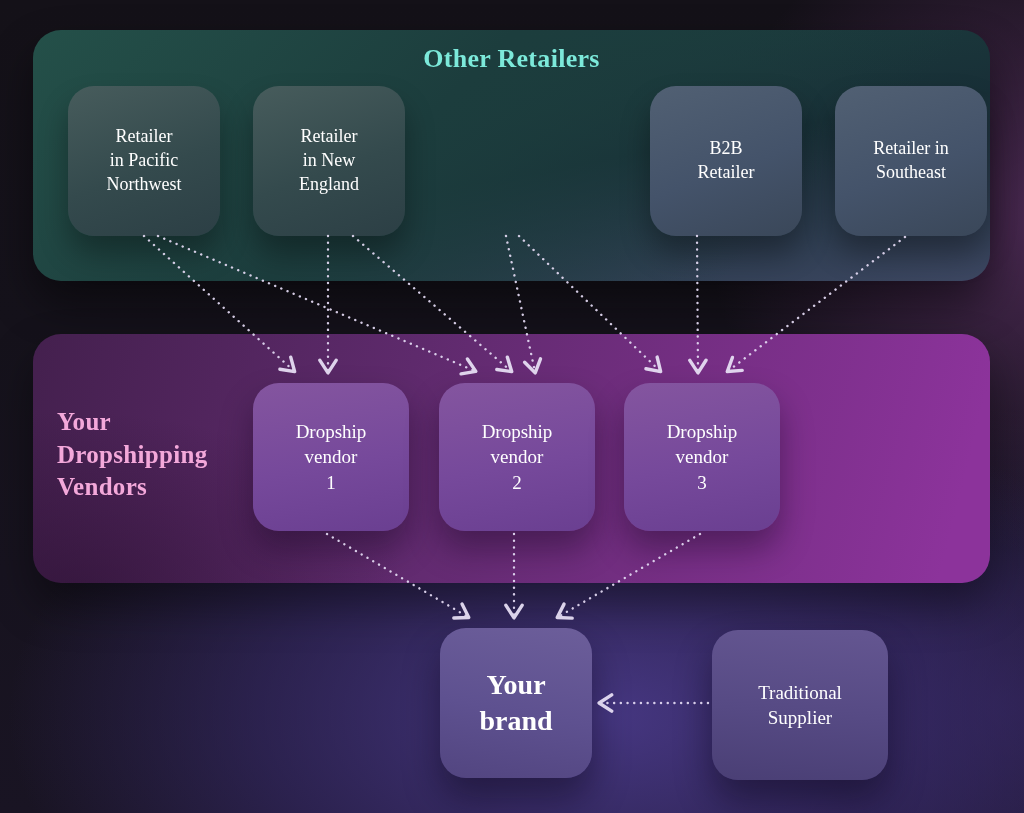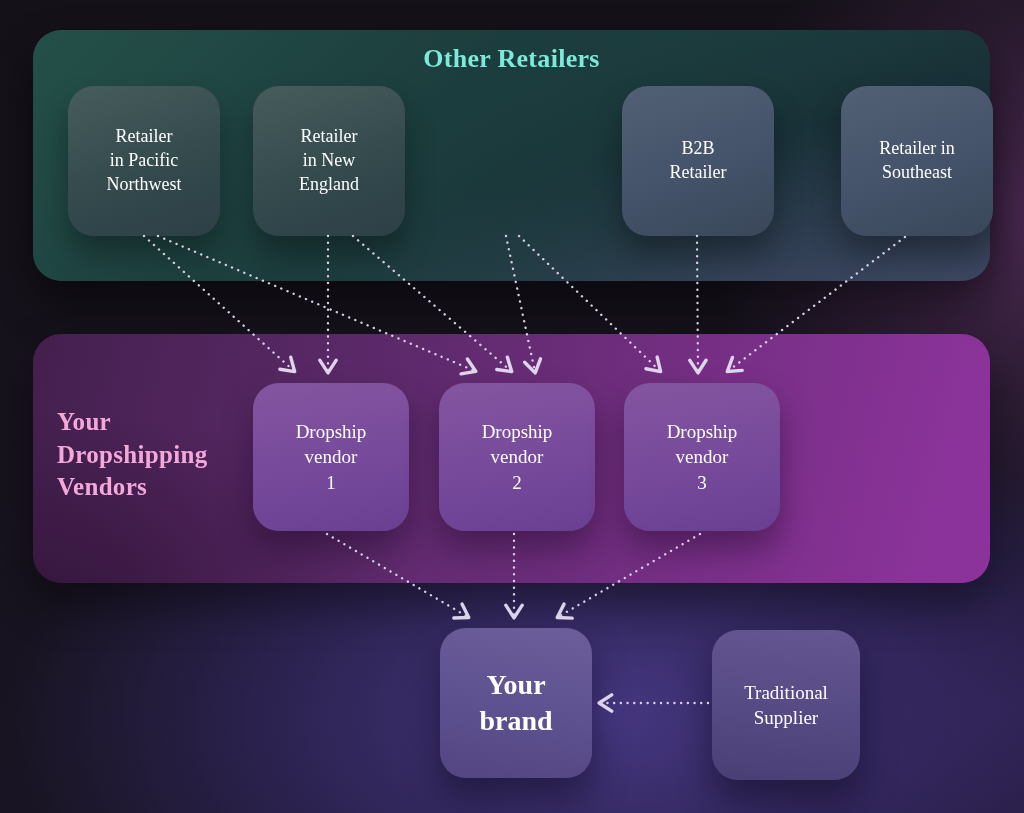--- a/index.html
+++ b/index.html
@@ -36,36 +36,36 @@
   }
   .node{
     position:absolute;display:flex;align-items:center;justify-content:center;
     text-align:center;white-space:pre-line;border-radius:26px;
     font-weight:500;line-height:1.33;
     box-shadow:0 18px 30px rgba(0,0,0,0.32);
   }
   .retailer{top:56px;width:152px;height:150px;font-size:18px;}
   .rbox-a{background:linear-gradient(160deg,#475c5c 0%,#344a4d 55%,#2c3f45 100%);}
   .rbox-b{background:linear-gradient(160deg,#465a62 0%,#35464f 55%,#2f3e4b 100%);}
-  .rbox-c{background:linear-gradient(160deg,#516073 0%,#44536a 55%,#3a4759 100%);}
-  .r1{left:35px;} .r2{left:220px;} .r3{left:404px;} .r4{left:589px;} .r5{left:808px;}
+  .rbox-c{background:linear-gradient(160deg,#516073 0%,#44536a 55%,#3a4759 100%);margin-left:28px;}
+  .r1{left:35px;} .r2{left:220px;} .r3{left:404px;} .r4{left:589px;} .r5{left:774px;}
   .vendor{
     top:49px;width:156px;height:148px;font-size:19px;
     background:linear-gradient(170deg,#84559f 0%,#76499b 55%,#6a3f91 100%);
     box-shadow:0 18px 32px rgba(20,5,30,0.40);
   }
   .v1{left:220px;} .v2{left:406px;} .v3{left:591px;}
   .brand{
     left:440px;top:628px;width:152px;height:150px;
     font-size:28px;font-weight:700;line-height:1.28;
     background:linear-gradient(190deg,#6c5e9a 0%,#5e5190 55%,#524580 100%);
     box-shadow:0 20px 36px rgba(8,4,20,0.45);
   }
   .supplier{
-    left:712px;top:630px;width:148px;height:150px;font-size:19px;
+    left:712px;top:630px;width:176px;height:150px;font-size:19px;
     background:linear-gradient(185deg,#645691 0%,#564a84 55%,#4a3f75 100%);
     box-shadow:0 20px 36px rgba(8,4,20,0.45);
   }
   .arrows{position:absolute;left:0;top:0;pointer-events:none;}
   .edge{stroke:#e3daf3;stroke-width:2.4;stroke-dasharray:0.1 6.6;stroke-linecap:round;opacity:0.93;}
 </style>
 </head>
 <body>
 
 <div class="stage">

